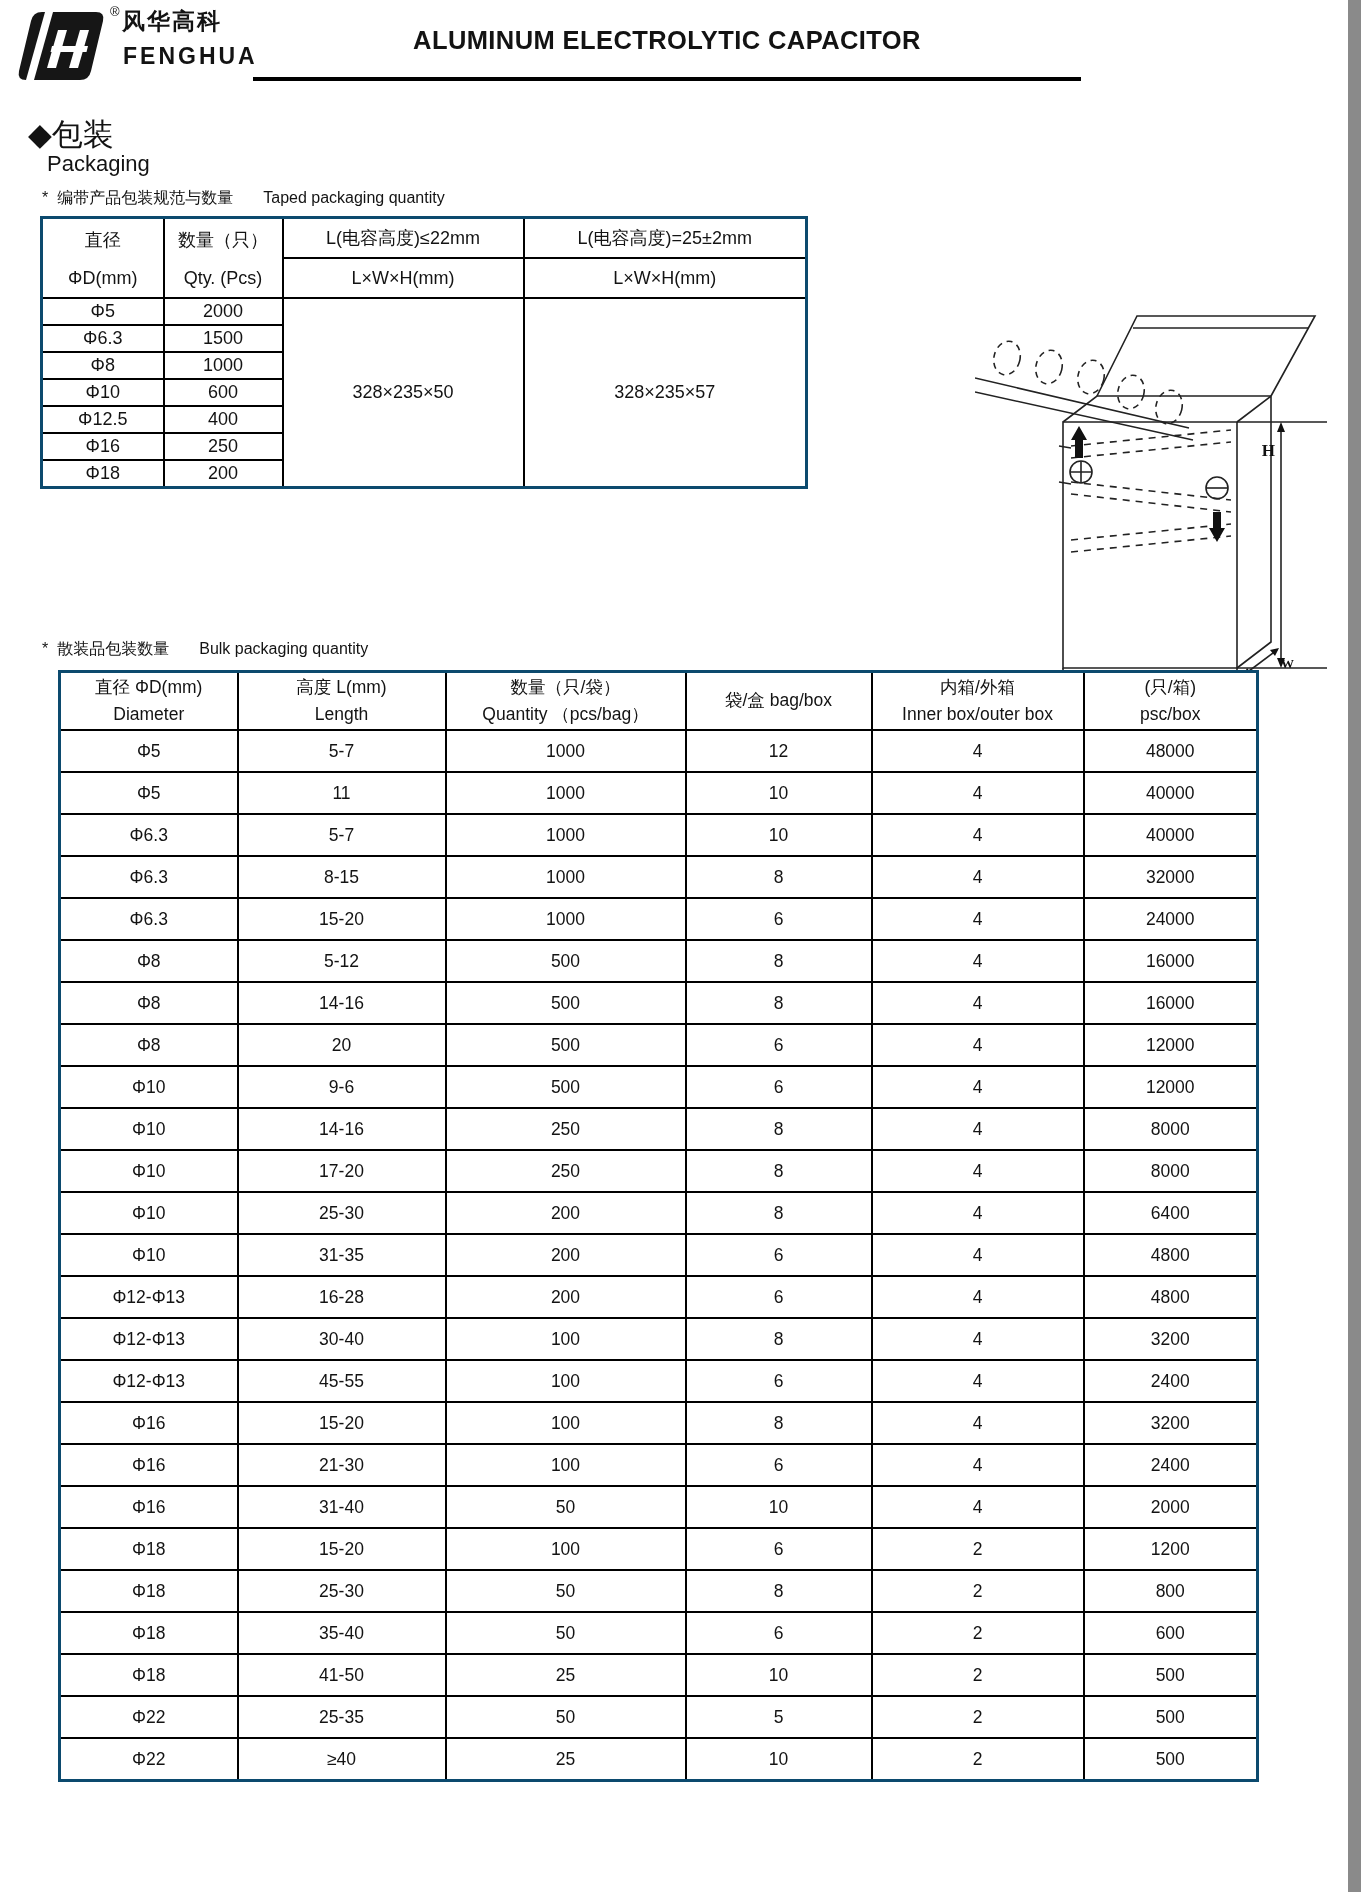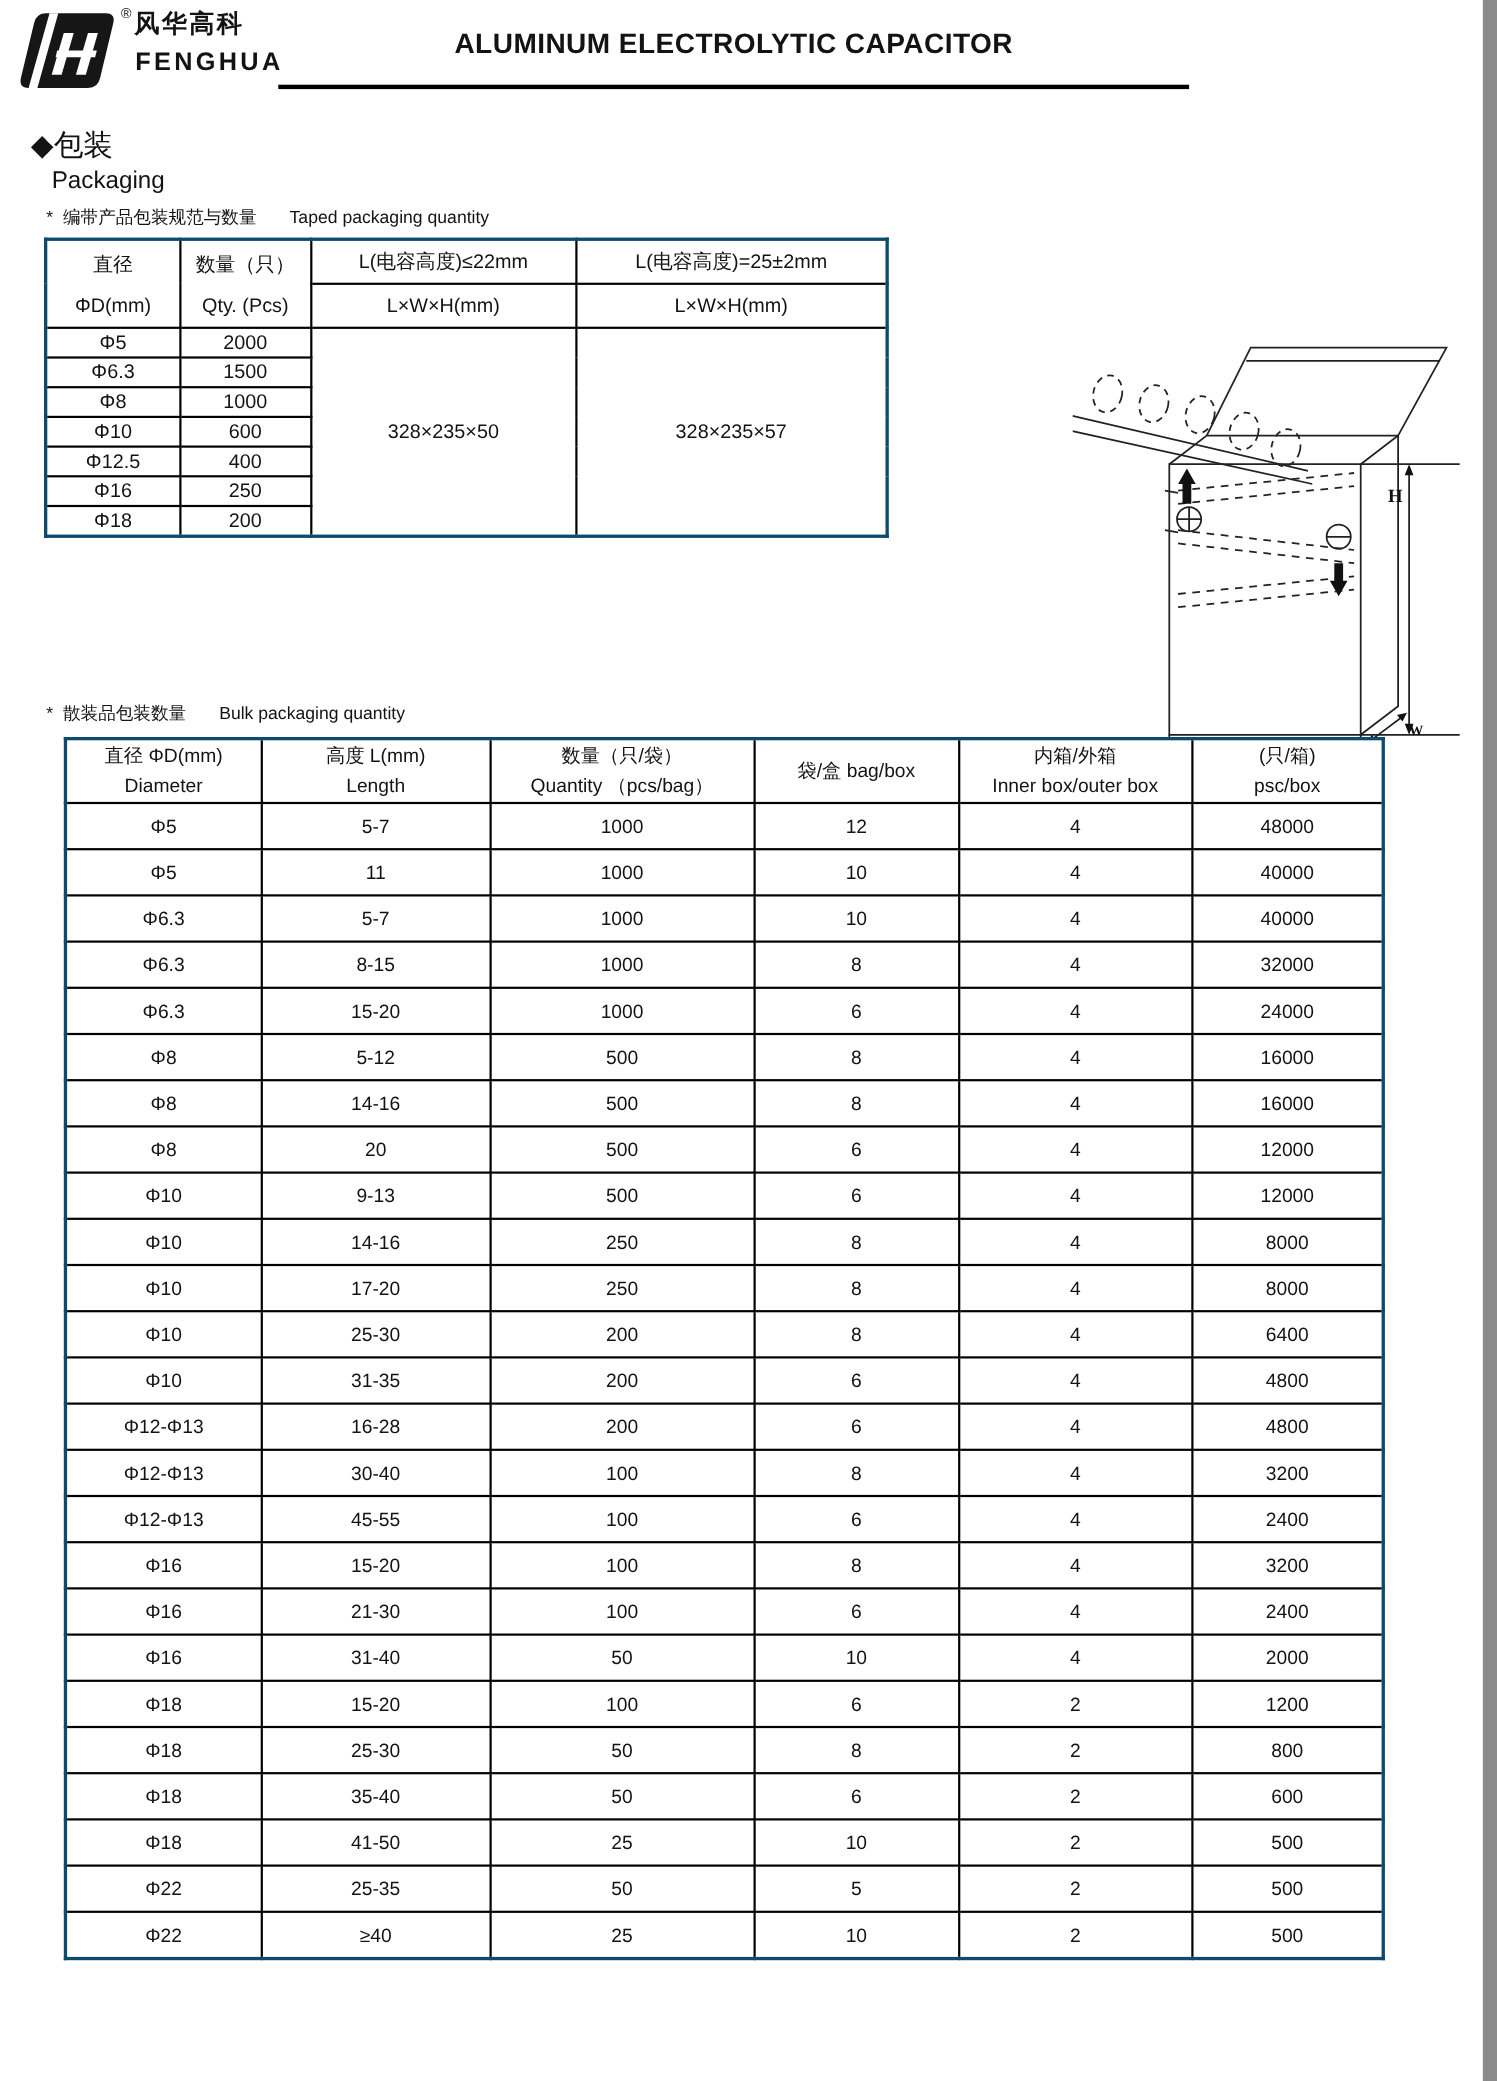--- a/index.html
+++ b/index.html
@@ -10,21 +10,21 @@
   
   .logo-mark{position:absolute;left:12px;top:8px;width:100px;height:76px;}
   .logo-reg{position:absolute;left:110px;top:4px;font-size:13px;}
   .logo-cn{position:absolute;left:122px;top:6px;font-size:23px;font-weight:bold;letter-spacing:2px;}
   .logo-en{position:absolute;left:123px;top:43px;font-size:23px;font-weight:bold;letter-spacing:3px;}
   .page-title{position:absolute;left:253px;top:26px;width:828px;text-align:center;
               font-size:25.5px;font-weight:bold;letter-spacing:0.4px;}
   .header-rule{position:absolute;left:253px;top:77px;width:828px;height:4px;background:#000;}
 
   
-  .sec-cn{position:absolute;left:28px;top:114px;font-size:27px;}
+  .sec-cn{position:absolute;left:28px;top:114px;font-size:31px;}
   .sec-en{position:absolute;left:47px;top:151px;font-size:22px;}
   .sub{position:absolute;font-size:16px;}
   .sub .cn{margin-left:9px;}
   .sub .en{margin-left:30px;}
   .sub1{left:42px;top:188px;}
   .sub2{left:42px;top:639px;}
 
   
   table{border-collapse:collapse;position:absolute;background:#fff;table-layout:fixed;}
   th,td{border:2px solid #000;text-align:center;vertical-align:middle;padding:0 4px;
@@ -288,21 +288,21 @@
         <tr>
           <td>Φ8</td>
           <td>20</td>
           <td>500</td>
           <td>6</td>
           <td>4</td>
           <td>12000</td>
         </tr>
         <tr>
           <td>Φ10</td>
-          <td>9-13</td>
+          <td>9-6</td>
           <td>500</td>
           <td>6</td>
           <td>4</td>
           <td>12000</td>
         </tr>
         <tr>
           <td>Φ10</td>
           <td>14-16</td>
           <td>250</td>
           <td>8</td>

